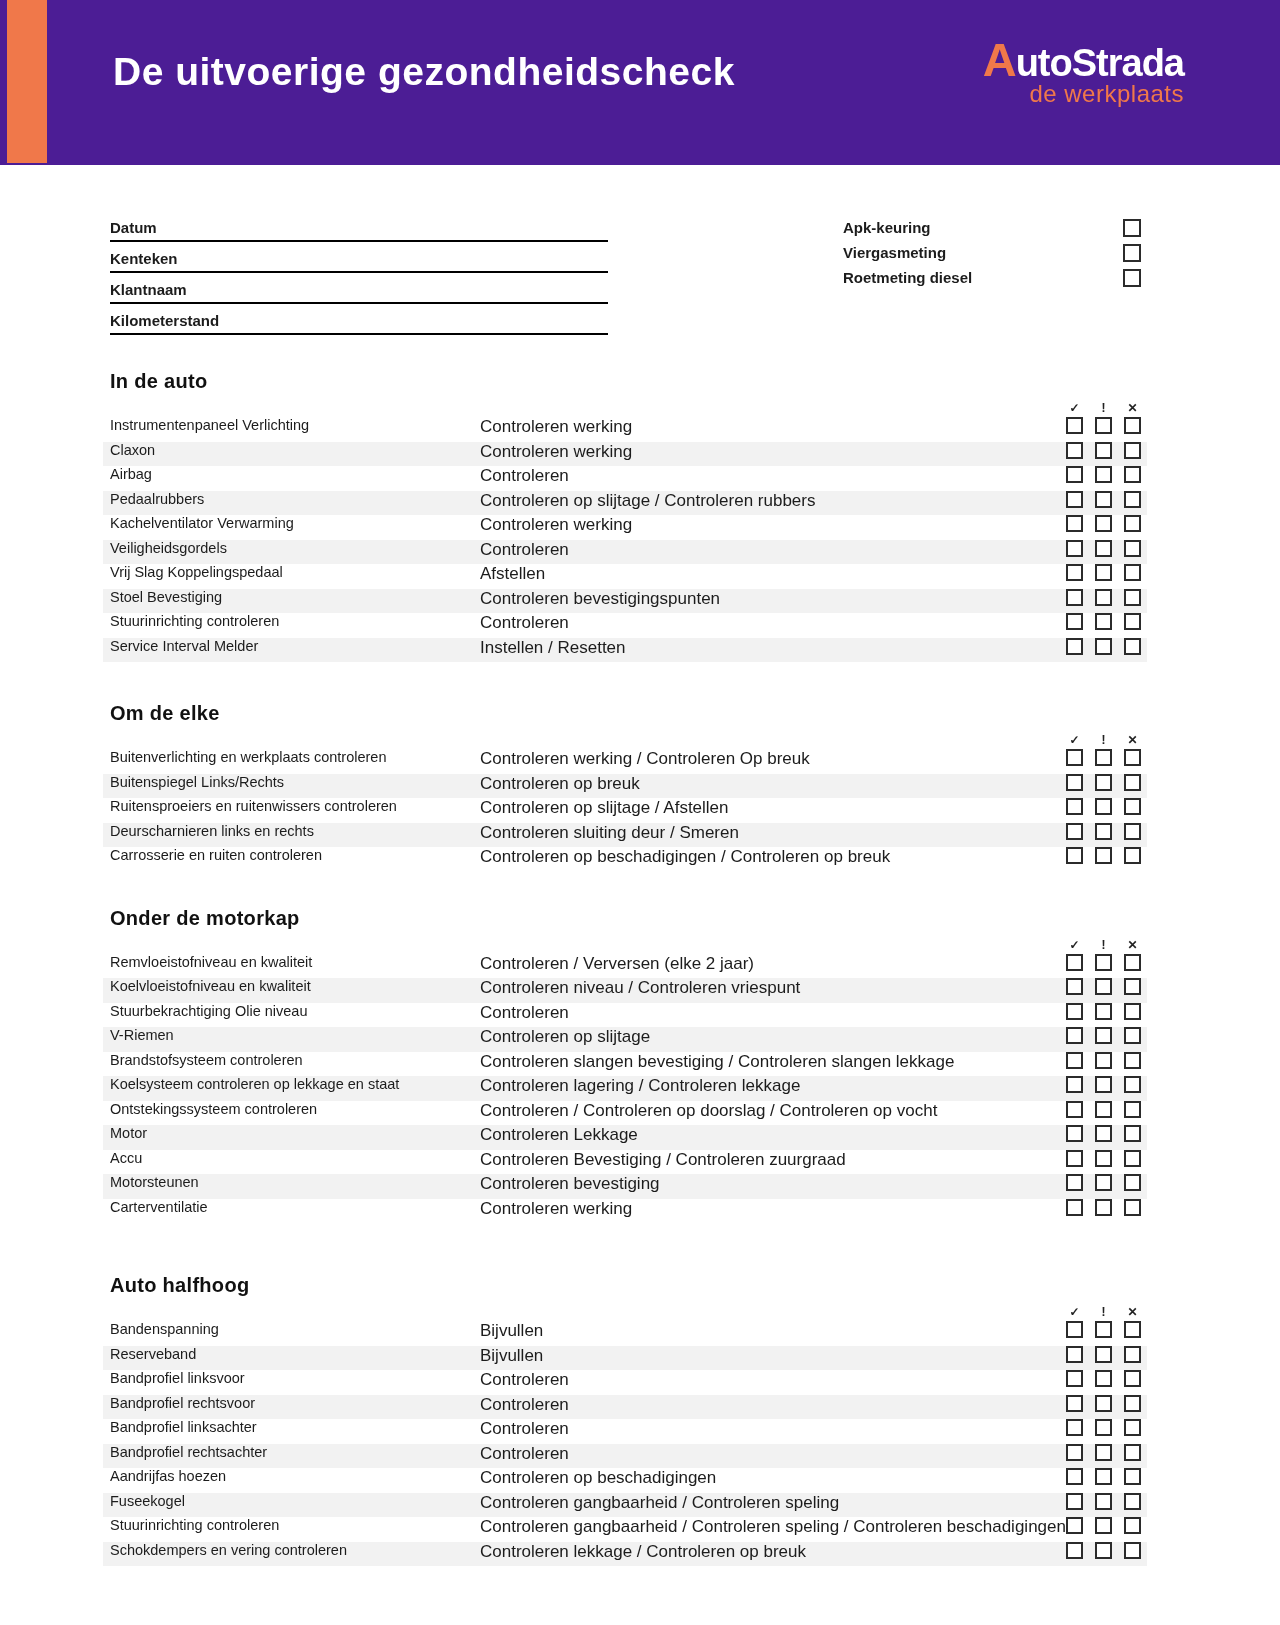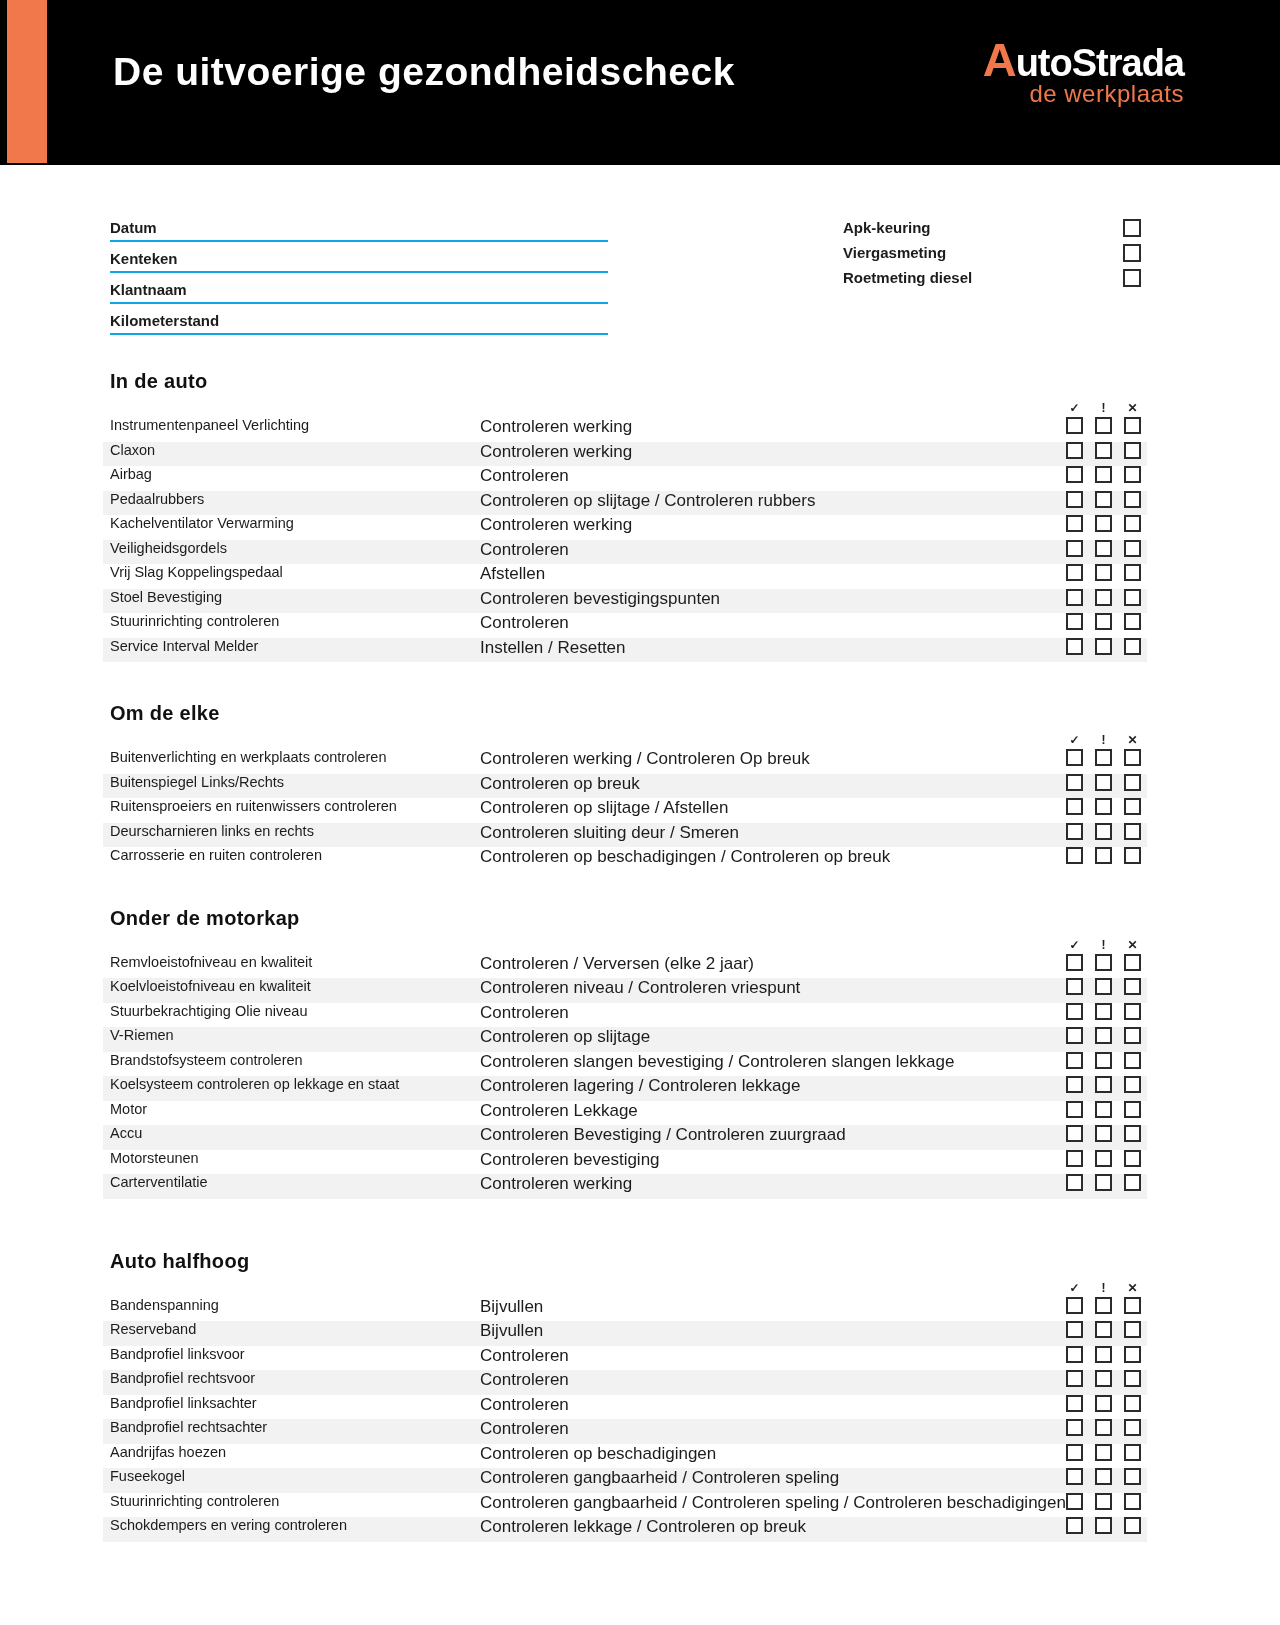--- a/index.html
+++ b/index.html
@@ -1,31 +1,31 @@
 <!DOCTYPE html>
 <html><head>
 <meta charset="utf-8">
 <style>
   html,body{margin:0;padding:0;background:#fff;}
   .page{position:relative;width:1280px;height:1625px;background:#ffffff;
         font-family:"Liberation Sans",sans-serif;color:#1c1c1c;overflow:hidden;}
 
   
-  .hdr{position:absolute;left:0;top:0;width:1280px;height:165px;background:#000000;}
+  .hdr{position:absolute;left:0;top:0;width:1280px;height:165px;background:#4c1d95;}
   .accent-bar{position:absolute;left:7px;top:0;width:40px;height:163px;background:#f0784a;}
   .hdr h1{position:absolute;left:113px;top:50px;margin:0;color:#ffffff;
           font-size:39px;font-weight:bold;letter-spacing:.5px;white-space:nowrap;}
   .logo{position:absolute;top:36px;right:96px;text-align:right;line-height:1;}
   .logo-main{font-size:38px;font-weight:bold;color:#ffffff;letter-spacing:-1px;white-space:nowrap;}
   .logo-a{color:#f0784a;font-size:47px;}
   .logo-sub{color:#f0784a;font-size:24px;font-weight:normal;margin-top:-1px;letter-spacing:.5px;}
 
   
   #fields{position:absolute;left:110px;top:219px;width:498px;}
-  .field{height:21px;border-bottom:2px solid #0ea5e9;margin-bottom:8px;}
+  .field{height:21px;border-bottom:2px solid #000000;margin-bottom:8px;}
   .field-label{font-size:15px;font-weight:bold;color:#1c1c1c;}
   #extras{position:absolute;left:843px;top:215px;width:298px;}
   .extra{display:flex;align-items:center;height:25px;}
   .extra-label{flex:1;font-size:15px;font-weight:bold;}
   .cb2{width:14px;height:14px;border:2px solid #2b2b2b;background:#fff;flex:0 0 auto;}
 
   
   #sections{position:absolute;left:103px;top:365px;width:1044px;}
   .check-section h2{margin:0 0 4px 7px;font-size:20px;line-height:32px;font-weight:bold;
                     letter-spacing:.3px;color:#111;}
@@ -290,20 +290,29 @@
           <div class="row">
             <span class="item">Koelsysteem controleren op lekkage en staat</span>
             <span class="action">Controleren lagering / Controleren lekkage</span>
             <span class="boxes">
               <span class="cb"></span>
               <span class="cb"></span>
               <span class="cb"></span>
             </span>
           </div>
           <div class="row">
+            <span class="item">Ontstekingssysteem controleren</span>
+            <span class="action">Controleren / Controleren op doorslag / Controleren op vocht</span>
+            <span class="boxes">
+              <span class="cb"></span>
+              <span class="cb"></span>
+              <span class="cb"></span>
+            </span>
+          </div>
+          <div class="row">
             <span class="item">Motor</span>
             <span class="action">Controleren Lekkage</span>
             <span class="boxes">
               <span class="cb"></span>
               <span class="cb"></span>
               <span class="cb"></span>
             </span>
           </div>
           <div class="row">
             <span class="item">Accu</span>

